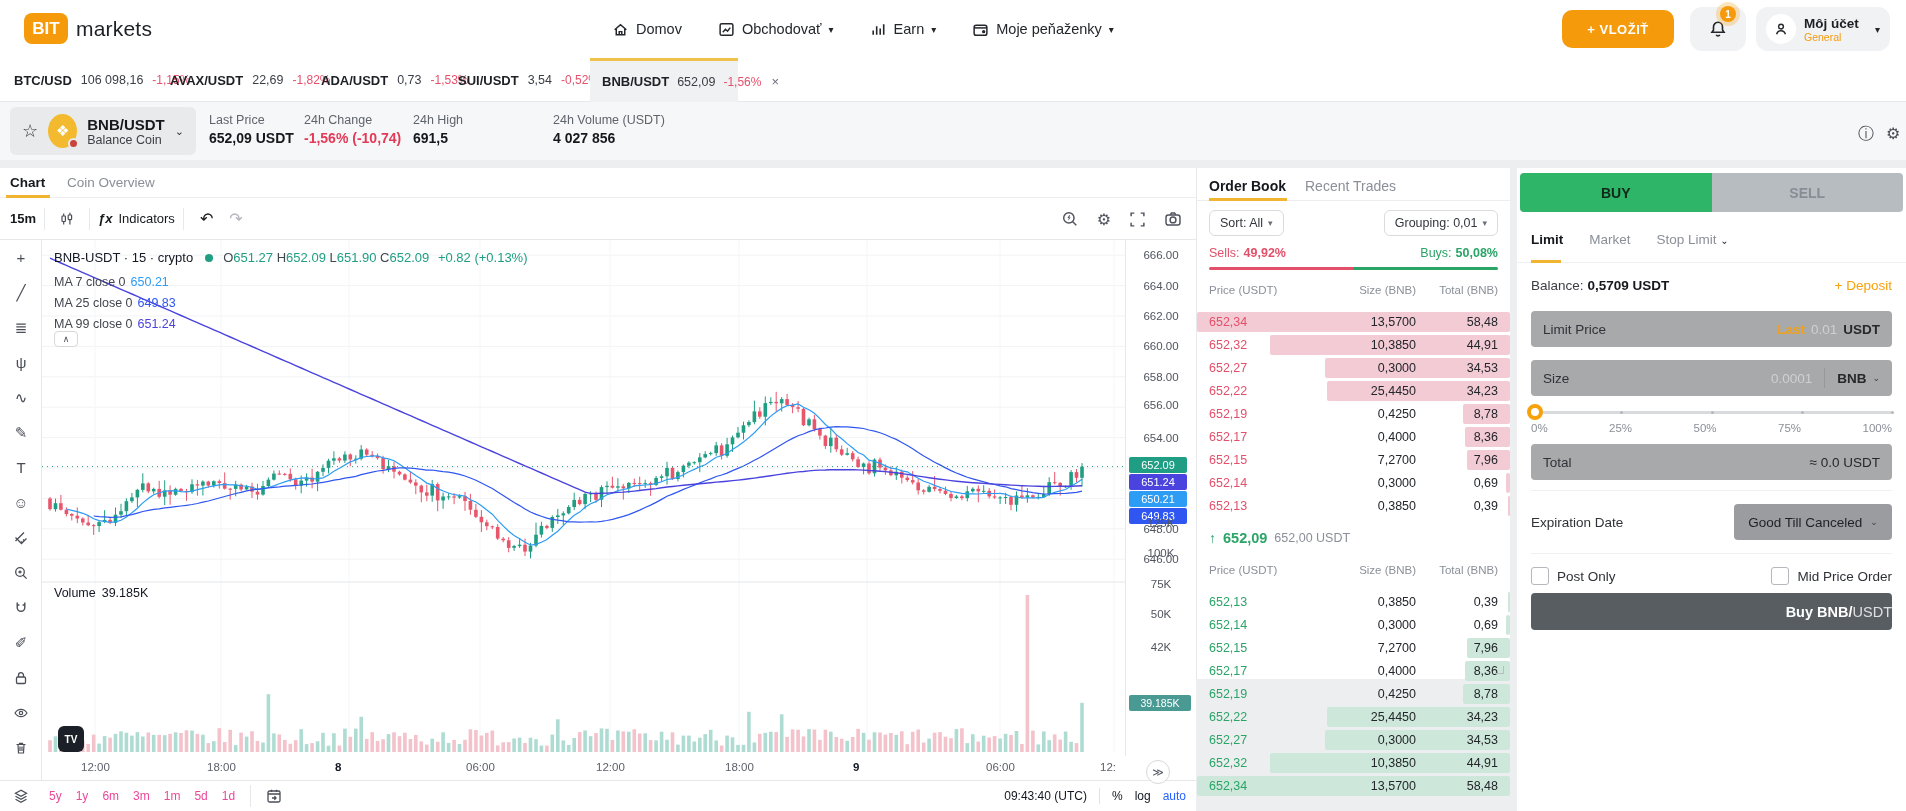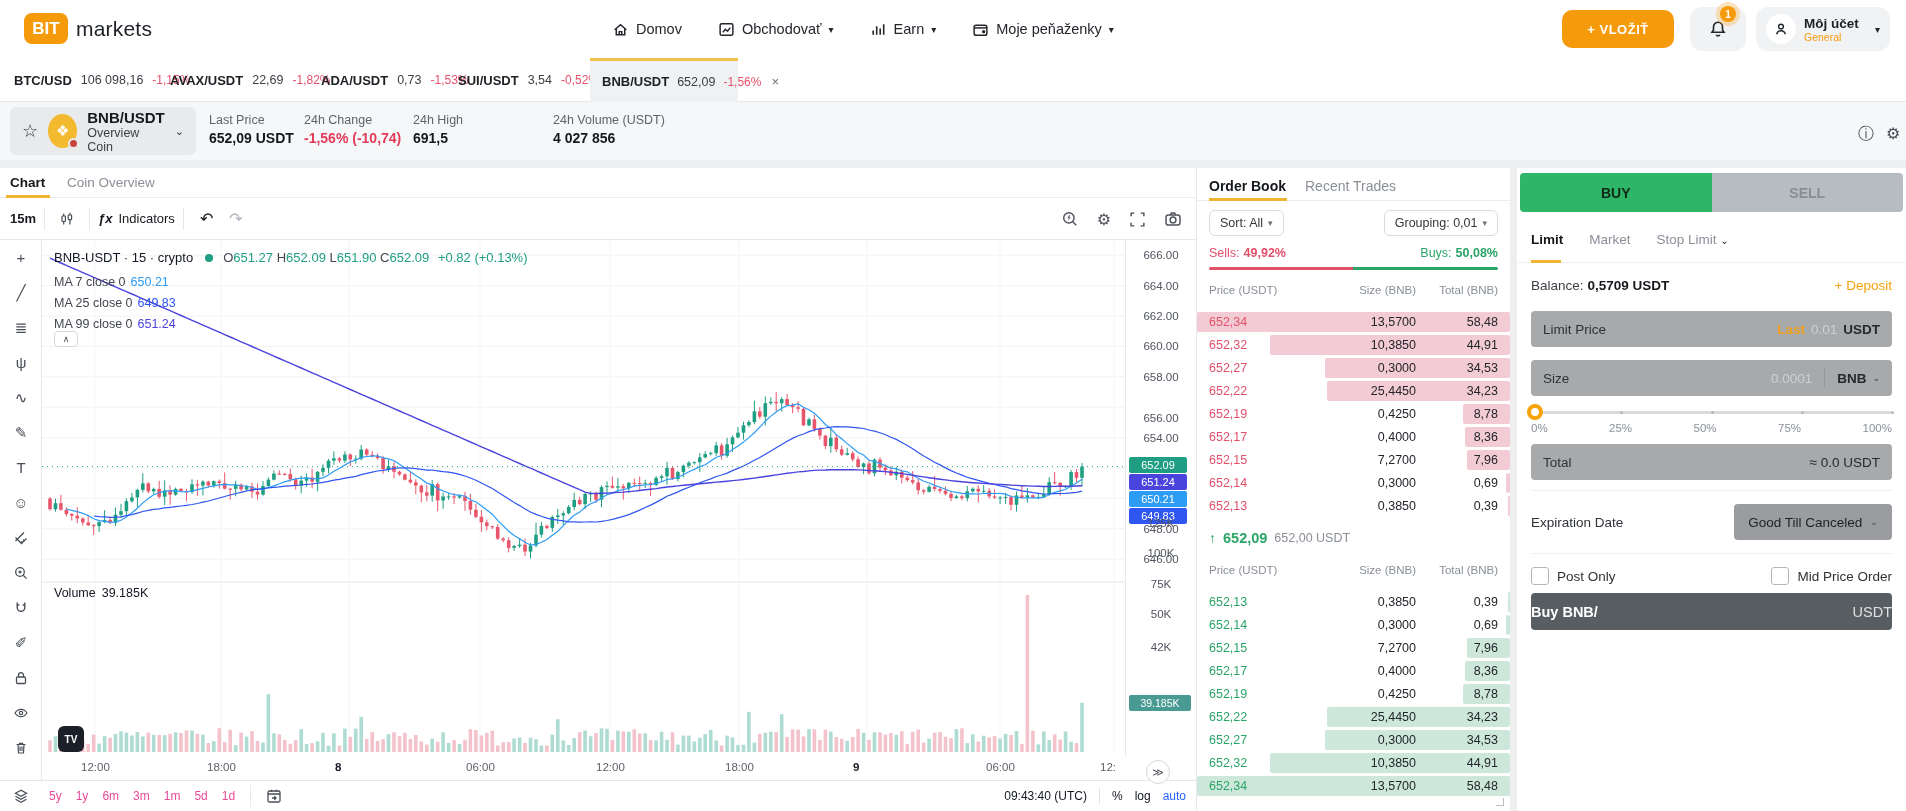--- a/index.html
+++ b/index.html
@@ -91,21 +91,21 @@
   .ttick.bold { font-weight:bold; color:#131722; }
 
   #cbottombar { left:0; top:612px; width:1196px; height:31px; border-top:1px solid #e7e8ea; display:flex; align-items:center; }
   #layers-tool { width:42px; display:flex; justify-content:center; }
   .range-btn { font-size:12px; color:#ec4899; padding:0 7px; cursor:pointer; }
   #bb-right { position:absolute; right:10px; top:612px; height:31px; display:flex; align-items:center; gap:12px; font-size:12px; color:#131722; }
   .bb-sep { width:1px; height:16px; background:#e0e1e4; }
   #bb-auto { color:#2962FF; cursor:pointer; }
 
   
-  #orderbook { left:1196px; top:168px; width:314px; height:643px; background:#fff; border-left:1px solid #e7e8ea; }
+  #orderbook { left:1196px; top:168px; width:314px; height:511px; background:#fff; border-left:1px solid #e7e8ea; }
   #ob-tab-active { left:12px; top:10px; font-size:14px; font-weight:bold; color:#15181c; cursor:pointer; }
   #ob-underline { left:12px; top:30px; width:78px; height:3px; background:#F0B431; }
   #ob-tab-trades { left:108px; top:10px; font-size:14px; color:#8a8f98; cursor:pointer; }
   #ob-tabs-border { left:0; top:32px; width:100%; height:1px; background:#ededef; }
   .ob-btn { top:42px; height:26px; border:1px solid #d9dbde; border-radius:6px; background:#fff; font-size:12.5px; color:#33363c; display:flex; align-items:center; padding:0 10px; gap:5px; cursor:pointer; }
   .ob-btn .caret { font-size:9px; color:#6a6f78; }
   #ratio-row { left:12px; right:12px; top:78px; display:flex; justify-content:space-between; font-size:12.5px; }
   #sells-label { color:#E2506A; } #sells-label b { margin-left:4px; }
   #buys-label { color:#2BA467; } #buys-label b { margin-left:4px; }
   #split-bar { left:12px; right:12px; top:99px; height:3px; display:flex; border-radius:2px; overflow:hidden; }
@@ -154,21 +154,21 @@
   #slider-handle { left:10px; top:236px; width:16px; height:16px; background:#fff; border:4px solid #F5A20B; border-radius:50%; cursor:pointer; z-index:2; }
   .slider-dot { top:243px; width:3px; height:3px; background:#b6b8bb; border-radius:50%; }
   #slider-labels { left:14px; right:14px; top:254px; display:flex; justify-content:space-between; font-size:11.5px; color:#8a8f98; }
   .hr { left:14px; right:14px; height:1px; background:#eef0f1; }
   #exp-row { left:14px; right:14px; top:336px; height:36px; display:flex; align-items:center; justify-content:space-between; }
   #exp-label { font-size:13.5px; color:#2f3237; }
   #exp-btn { width:158px; height:36px; background:#9b9ca0; border-radius:4px; display:flex; align-items:center; justify-content:center; gap:8px; font-size:13.5px; color:#1d2025; cursor:pointer; }
   .cb-row { left:14px; right:14px; top:399px; display:flex; justify-content:space-between; align-items:center; }
   .cb-item { display:flex; align-items:center; gap:8px; font-size:13.5px; color:#2f3237; cursor:pointer; }
   .cb-box { width:18px; height:18px; background:#fff; border:1.5px solid #b5b8bc; border-radius:3px; }
-  #submit-btn { left:14px; right:14px; top:425px; height:37px; background:#585d61; border-radius:4px; display:flex; align-items:center; justify-content:space-between; font-size:14.5px; color:#fff; cursor:pointer; }
+  #submit-btn { left:14px; right:14px; top:425px; height:37px; background:#585d61; border-radius:4px; display:flex; align-items:center; justify-content:flex-end; font-size:14.5px; color:#fff; cursor:pointer; }
   #submit-btn b { font-weight:bold; }
   #submit-btn span { color:#dfe0e2; font-weight:normal; }
 </style>
 </head>
 <body>
 
 <div id="canvas">
 
   <div id="topbar" class="abs">
     <div id="logo-box" class="abs">
@@ -261,21 +261,21 @@
 
   <div id="pairbar" class="abs">
     <div id="pair-select" class="abs">
       <span id="pair-star">☆</span>
       <div id="coin-icon">
           <span>❖</span>
           <div id="coin-badge"></div>
         </div>
       <div>
         <div id="pair-name">BNB/USDT</div>
-        <div id="pair-fullname">Overview Coin</div>
+        <div id="pair-fullname">Balance Coin</div>
       </div>
       <span id="pair-caret">⌄</span>
     </div>
     <div class="stat abs" style="left:209px">
       <span class="stat-label">Last Price</span>
       <span class="stat-value">652,09 USDT</span>
     </div>
     <div class="stat abs" style="left:304px">
       <span class="stat-label">24h Change</span>
       <span class="stat-value stat-red">-1,56% (-10,74)</span>
@@ -999,21 +999,21 @@
       <span>Volume</span><b>39.185K</b>
     </div>
     <div id="tv-logo" class="abs">TV</div>
 
     <div id="price-axis" class="abs">
         <span class="ptick abs" style="top: 9.2px;">666.00</span>
         <span class="ptick abs" style="top: 39.6px;">664.00</span>
         <span class="ptick abs" style="top: 70px;">662.00</span>
         <span class="ptick abs" style="top: 100.4px;">660.00</span>
         <span class="ptick abs" style="top: 130.8px;">658.00</span>
-        <span class="ptick abs" style="top: 172px;">656.00</span>
+        <span class="ptick abs" style="top: 159px;">656.00</span>
         <span class="ptick abs" style="top: 191.6px;">654.00</span>
         <span class="ptick abs" style="top: 282.8px;">648.00</span>
         <span class="ptick abs" style="top: 313.2px;">646.00</span>
         <div class="ptag abs" style="top: 217px; background: rgb(31, 158, 131);">652.09</div>
         <div class="ptag abs" style="top: 234px; background: rgb(75, 67, 221);">651.24</div>
         <div class="ptag abs" style="top: 251px; background: rgb(45, 156, 244);">650.21</div>
         <div class="ptag abs" style="top: 268px; background: rgb(47, 86, 240);">649.83</div>
         <span class="ptick abs" style="top: 277px;">125K</span>
         <span class="ptick abs" style="top: 307px;">100K</span>
         <span class="ptick abs" style="top: 338px;">75K</span>

